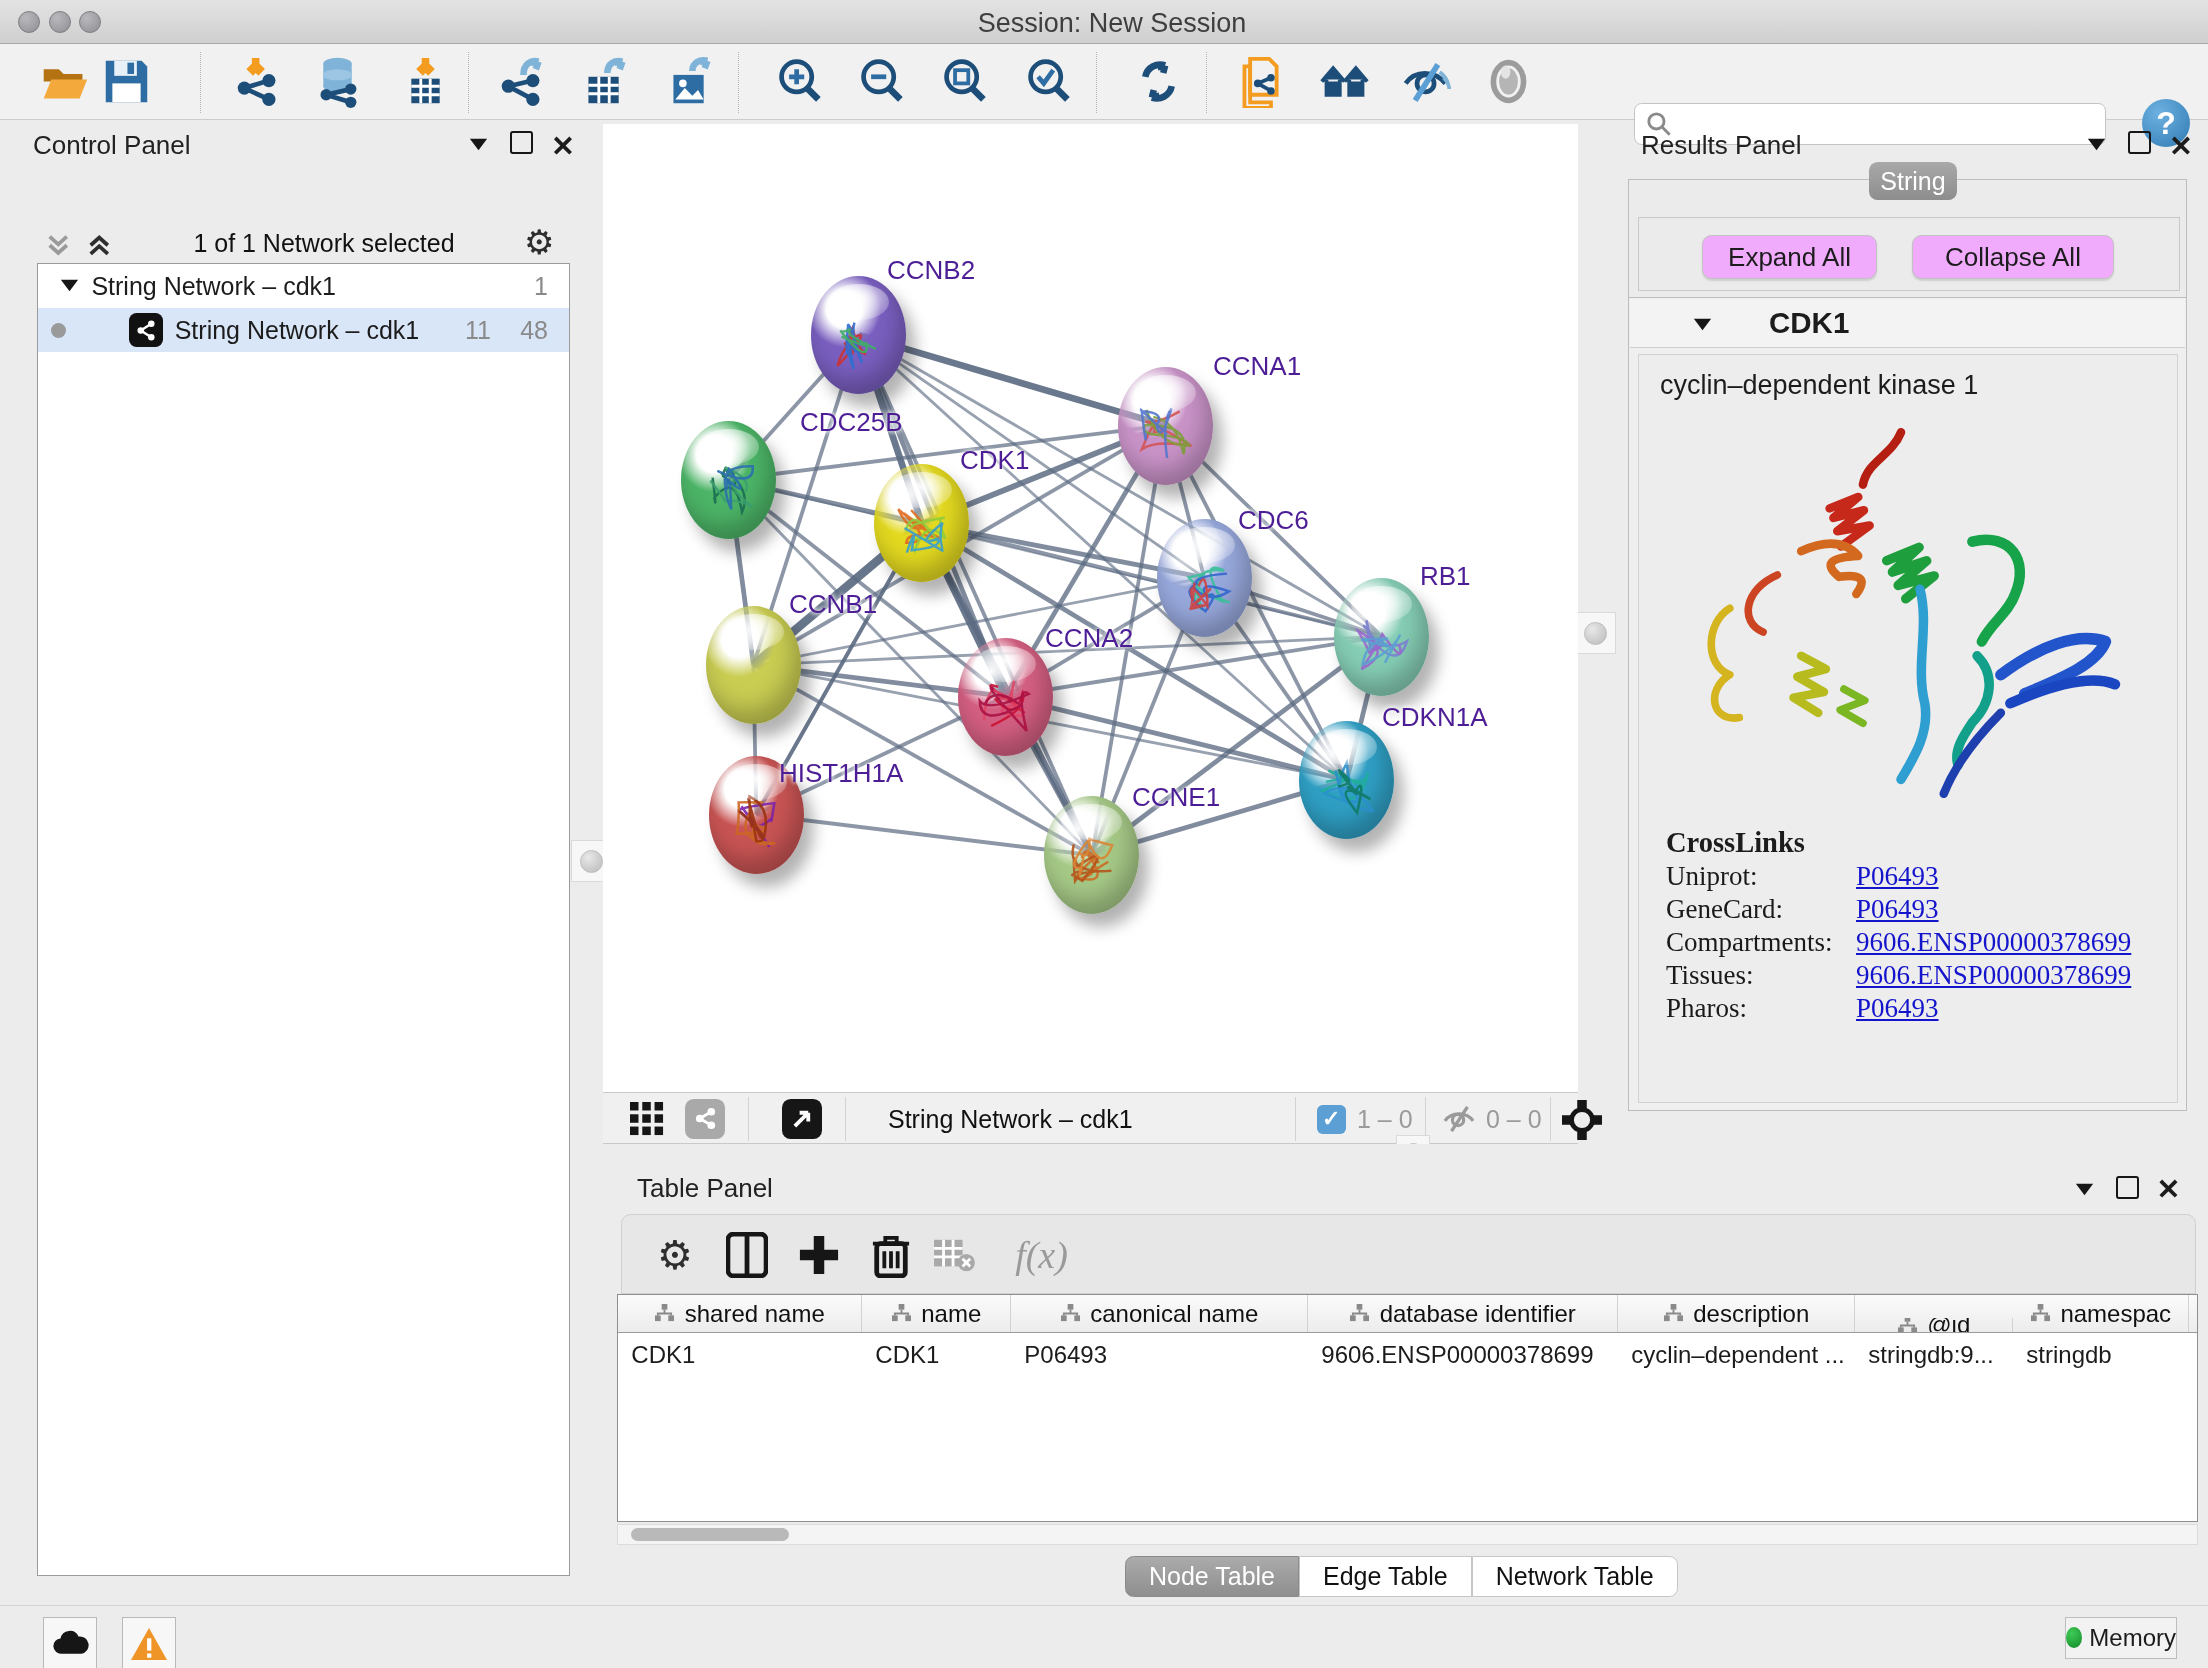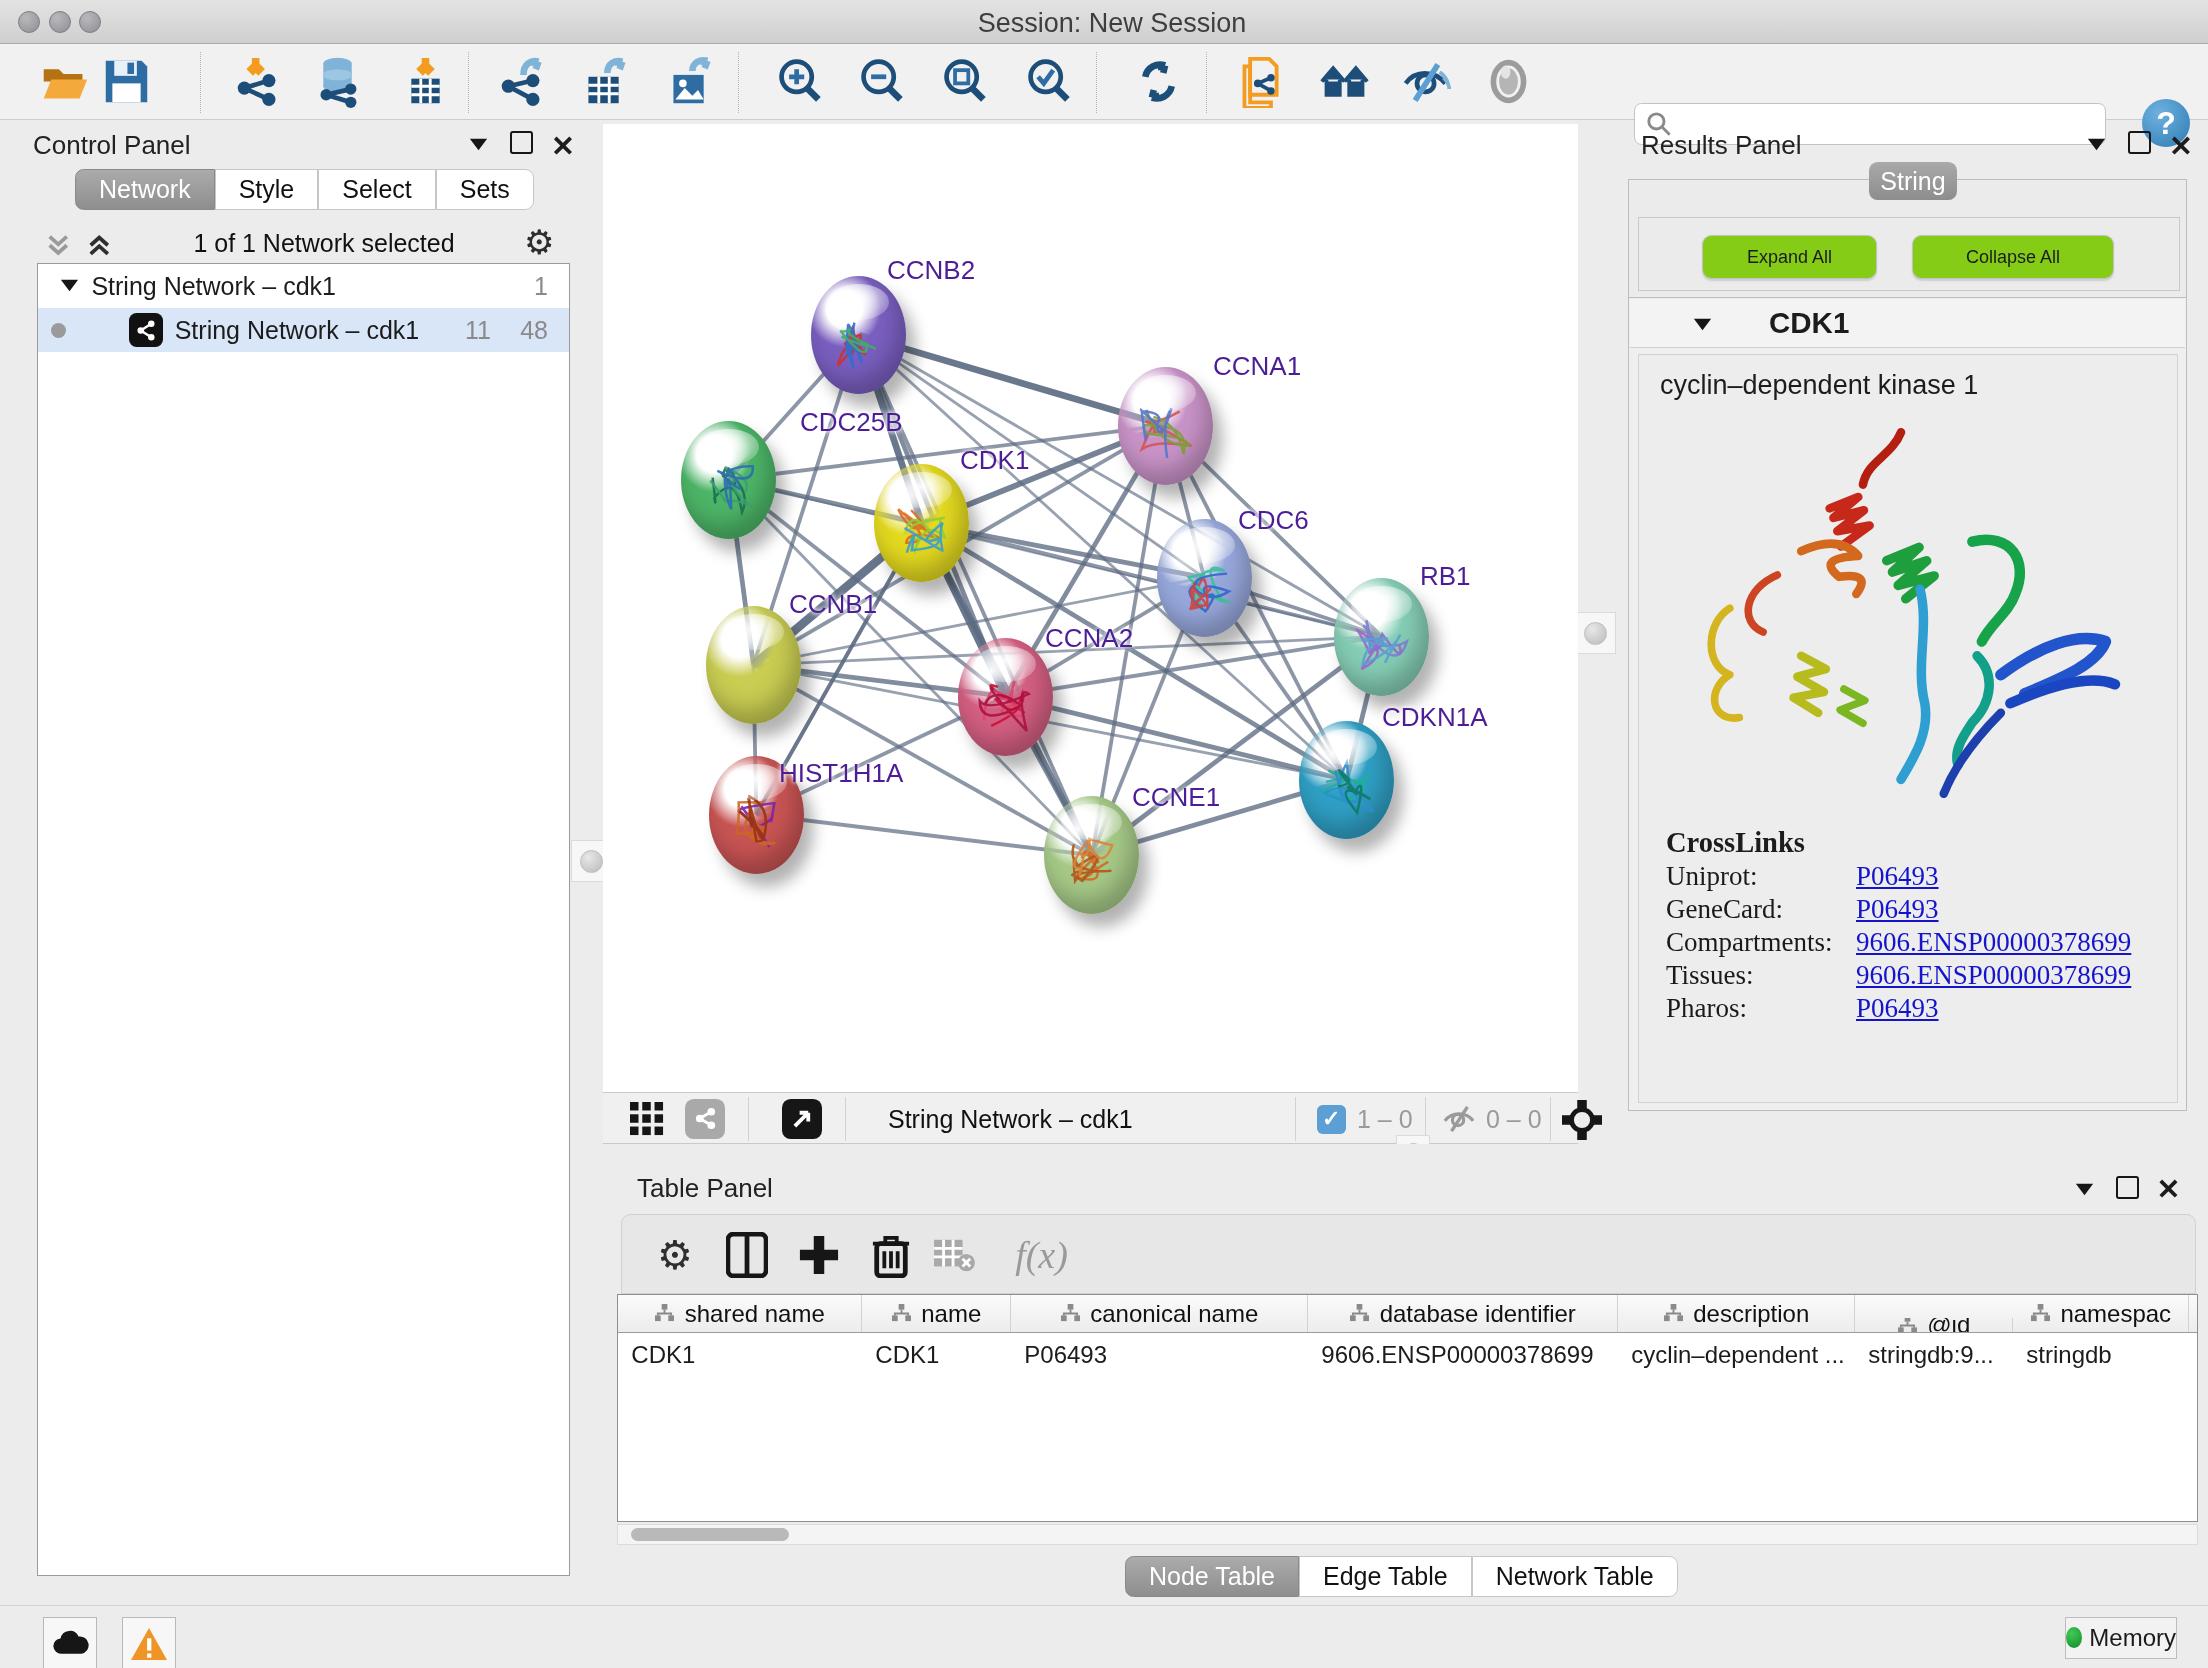--- a/index.html
+++ b/index.html
@@ -68,22 +68,22 @@
   .nf-sep { position:absolute; top:3.8px; height:44px; border-left:1.9px solid #d2d2d2; }
   .nf-text { position:absolute; top:12.4px; font-size:25px; color:#111; }
   .nf-gray { color:#9a9a9a; }
 
   
   .results-panel { position:absolute; left:1617px; top:120px; width:592px; height:1036px; }
   .rp-tab { position:absolute; left:1869px; top:162px; width:88px; height:38px; background:linear-gradient(#a9a9a9,#8d8d8d);
     border-radius:8.6px; color:#fff; font-size:25px; text-align:center; line-height:38px; z-index:3; }
   .rp-outer { position:absolute; left:1628px; top:179px; width:559px; height:932px; background:#ebebeb; border:1.9px solid #bdbdbd; }
   .rp-buttons-box { position:absolute; left:1638px; top:217px; width:542px; height:74px; border:1.9px solid #c9c9c9; background:#ebebeb; }
-  .rp-btn { position:absolute; height:44px; background:#84cc16; border:1.9px solid #c2c2c2; border-radius:9.5px;
-    font-size:18px; text-align:center; box-shadow:0 1.9px 1.9px rgba(0,0,0,0.12); }
+  .rp-btn { position:absolute; height:44px; background:#f0abfc; border:1.9px solid #c2c2c2; border-radius:9.5px;
+    font-size:26px; text-align:center; box-shadow:0 1.9px 1.9px rgba(0,0,0,0.12); }
   .rp-section { position:absolute; left:1628px; top:297px; width:559px; height:814px; border:1.9px solid #bdbdbd; background:#efefef; }
   .rp-sec-head { position:absolute; left:1630px; top:299px; width:555px; height:49px; background:#f3f3f3; border-bottom:1.9px solid #cfcfcf; }
   .rp-content { position:absolute; left:1638px; top:354px; width:540px; height:749px; background:#ededed; border:1px solid #d2d2d2; }
   .crosslinks { font-family:"Liberation Serif", serif; }
   .cl-title { font-size:28.5px; font-weight:bold; font-family:"Liberation Serif", serif; }
   .cl-row { display:flex; font-size:27px; margin-top:2px; font-family:"Liberation Serif", serif; }
   .cl-label { width:190px; color:#1a1a1a; }
   .cl-link { color:#1414cc; text-decoration:underline; }
 
   
@@ -273,21 +273,20 @@
   <div class="control-panel">
     <div class="cp-header">
       <span class="panel-title">Control Panel</span>
       <span style="position:absolute; right:84px; top:1.9px">
         <svg width="25" height="25" viewBox="0 0 26 26">
             <path d="M4 8 h18 l-9 12z" fill="#161616"></path>
           </svg></span>
       <span class="float-box" style="position:absolute; right:42px; top:1.9px"></span>
       <span style="position:absolute; right:0; top:0px; font-size:28.5px; font-weight:bold">✕</span>
     </div>
-    <div class="cp-tabs" id="cp-tabs"><div class="seg-btn active">Network</div><div class="seg-btn">Style</div><div class="seg-btn">Select</div><div class="seg-btn">Sets</div></div>
     <div class="cp-subbar">
       <span class="chev" style="position:absolute;left:5.7px;top:7.6px">
         <svg width="28.5" height="28.5" viewBox="0 0 30 30">
             <path d="M6 6 l9 8 9-8 M6 15 l9 8 9-8" fill="none" stroke="#9a9a9a" stroke-width="4"></path>
           </svg></span>
       <span class="chev" style="position:absolute;left:46px;top:7.6px">
         <svg width="28.5" height="28.5" viewBox="0 0 30 30">
             <path d="M6 24 l9-8 9 8 M6 15 l9-8 9 8" fill="none" stroke="#2e2e2e" stroke-width="4"></path>
           </svg></span>
       <span class="cp-count-label">1 of 1 Network selected</span>

